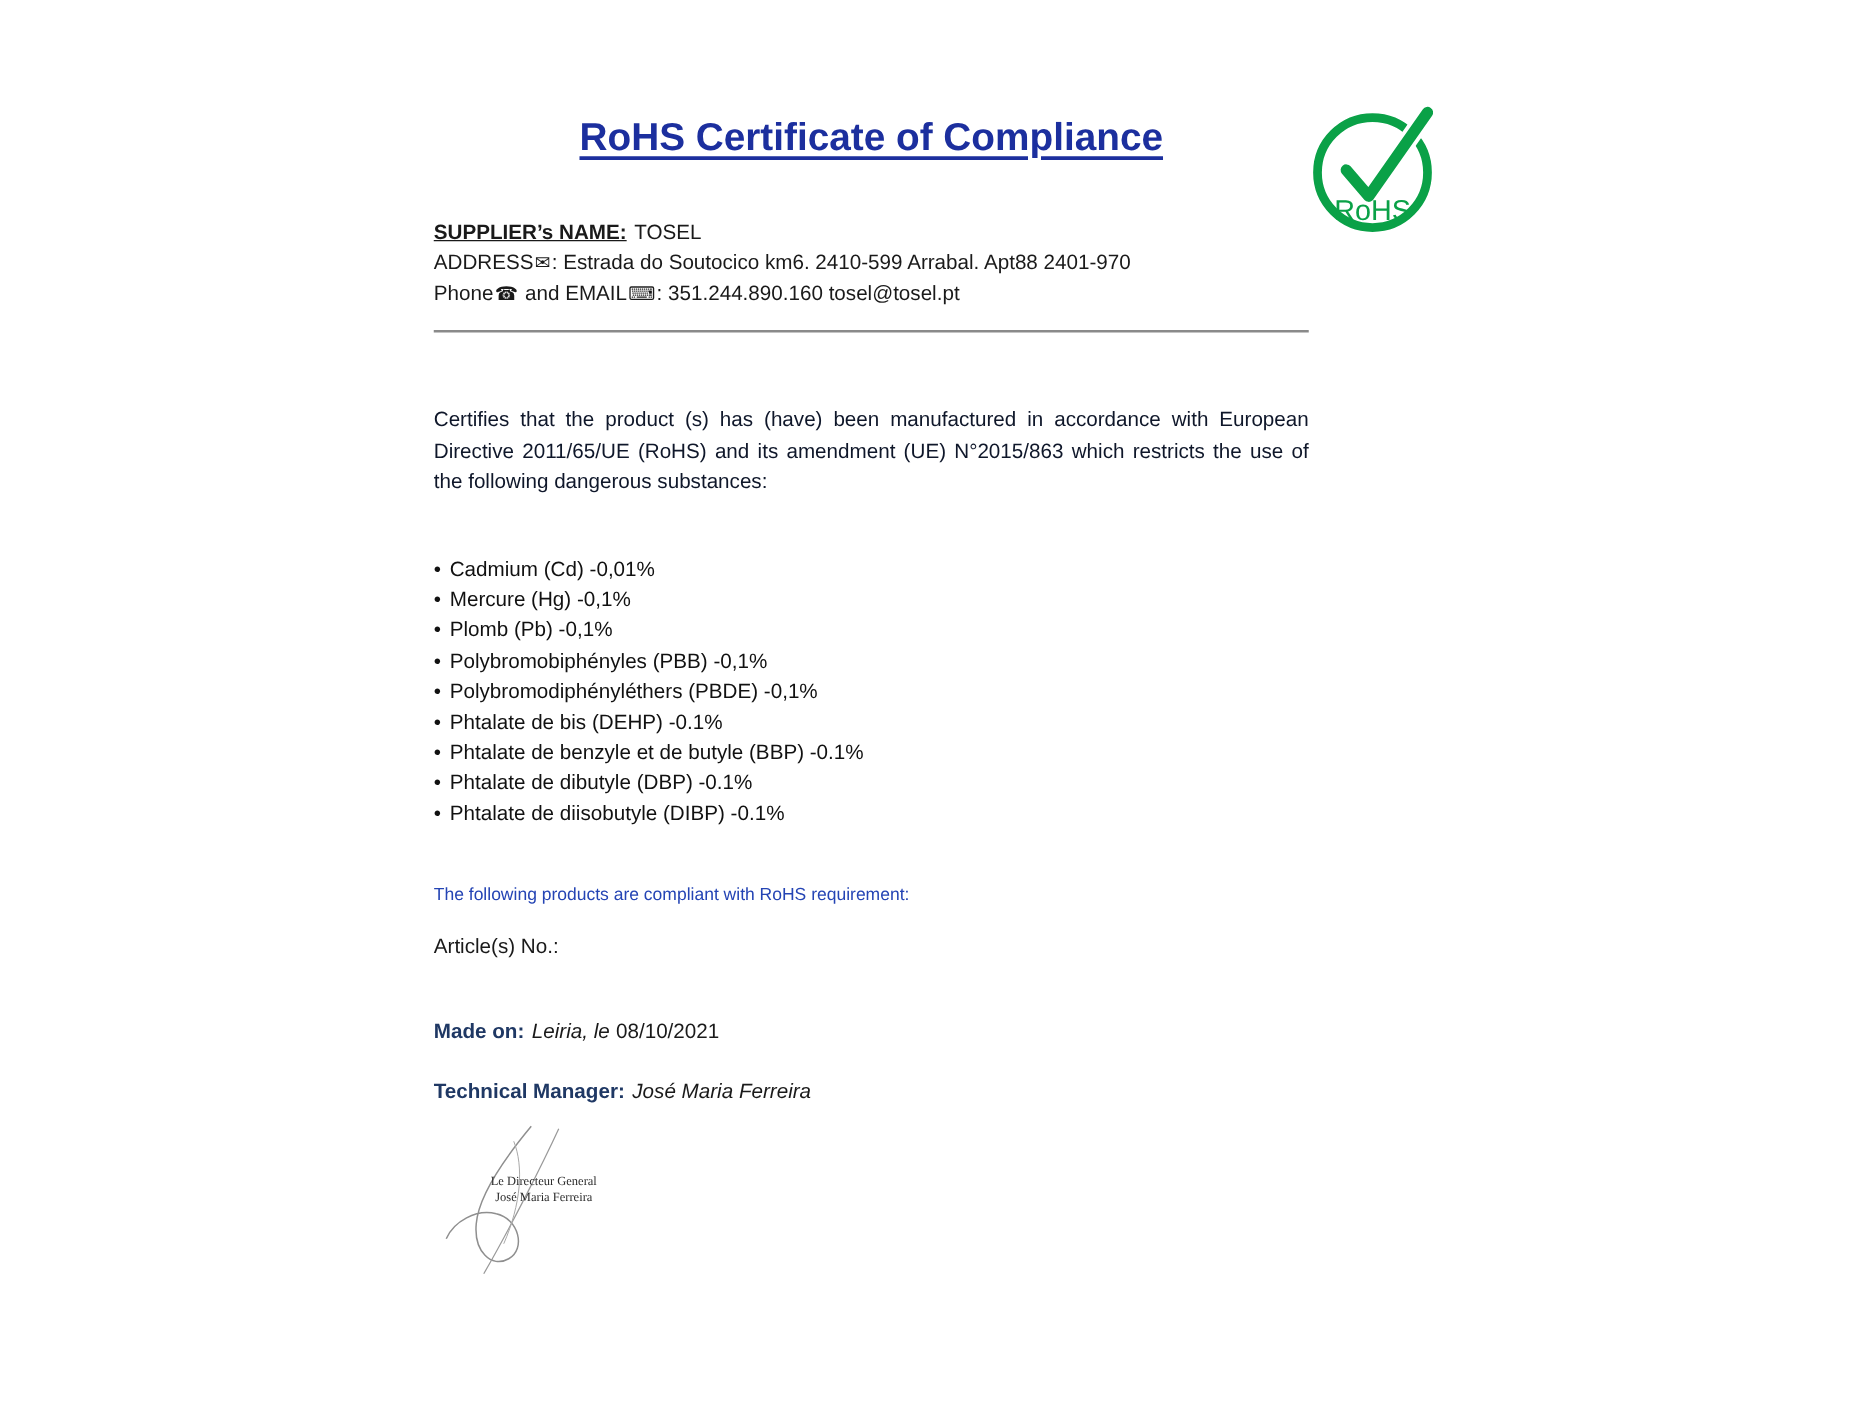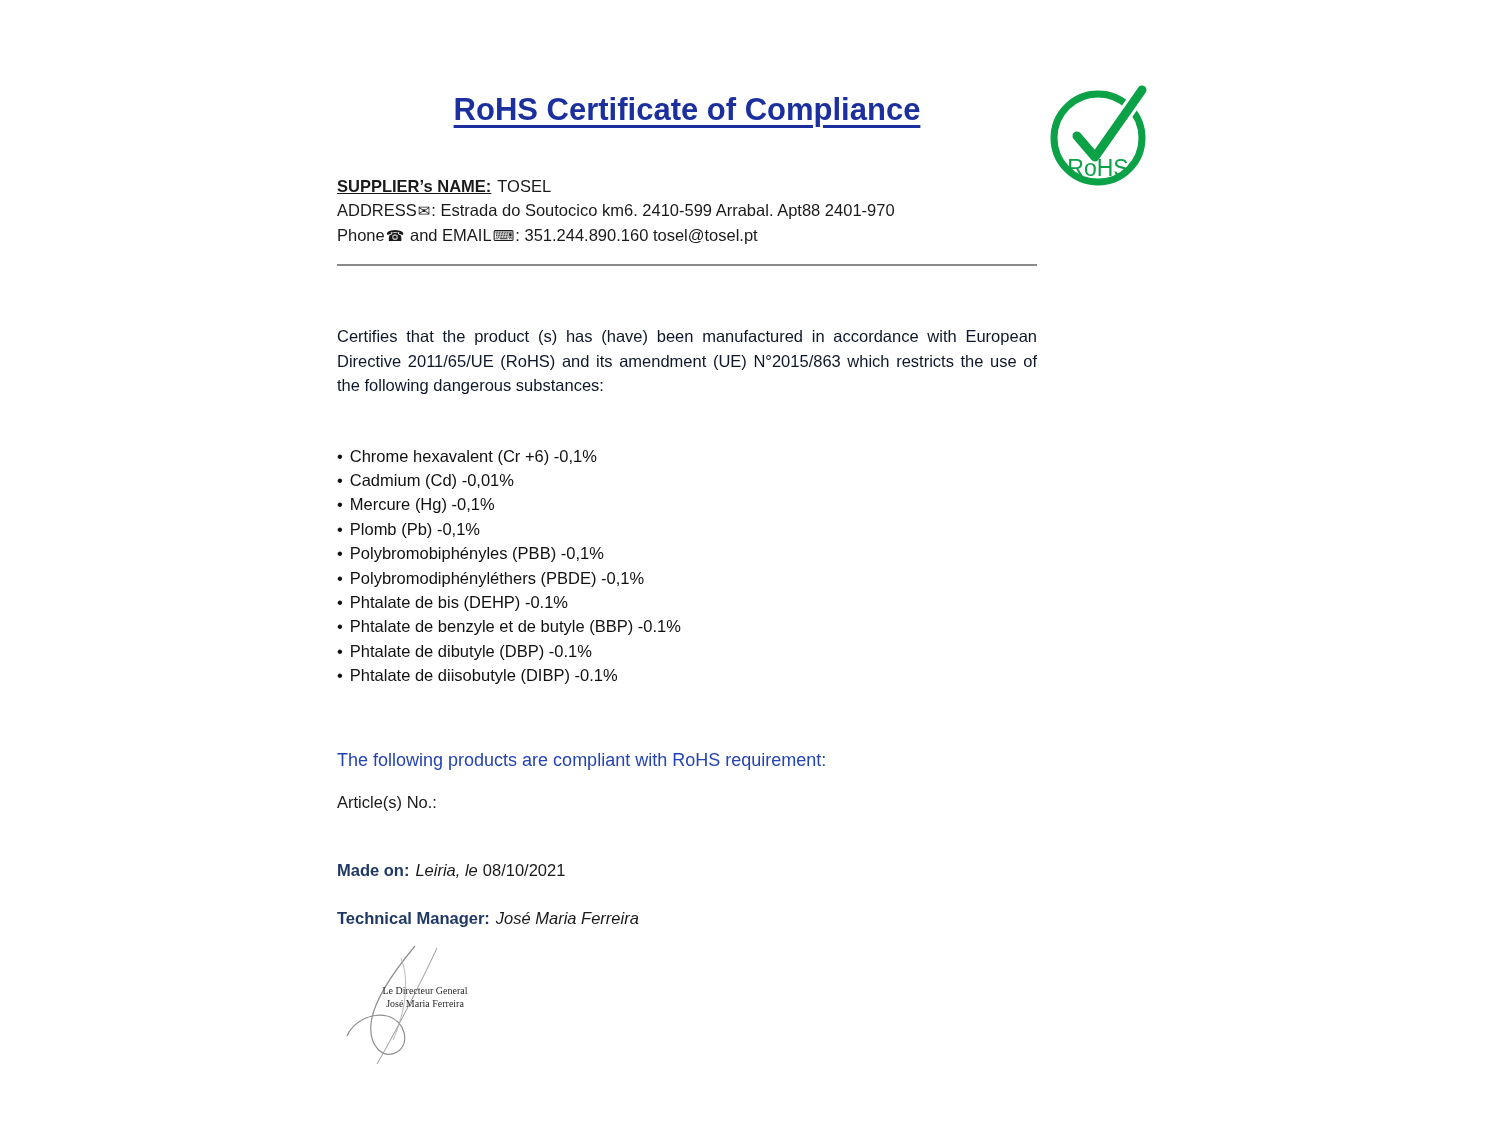--- a/index.html
+++ b/index.html
@@ -10,21 +10,21 @@
   body {
     width: 1500px;
     height: 1125px;
     position: relative;
     overflow: hidden;
     font-family: "Liberation Sans", sans-serif;
     color: #1a1a1a;
   }
   .content {
     position: absolute;
-    left: 337px;
+    left: 347px;
     top: 0;
     width: 700px;
   }
   h1.doc-title {
     margin: 92px 0 0 0;
     text-align: center;
     font-size: 31px;
     line-height: 36px;
     font-weight: bold;
     color: #1c2f9e;
@@ -64,23 +64,23 @@
     margin: 46px 0 0 0;
     padding: 0;
     list-style: none;
     font-size: 16.5px;
     line-height: 24.4px;
     color: #111111;
   }
   ul.substances li { margin: 0; }
   ul.substances .bullet { padding-right: 7px; }
   .compliance-line {
-    margin: 60px 0 0 0;
+    margin: 40px 0 0 0;
     color: #2444b4;
-    font-size: 18px;
+    font-size: 14px;
     line-height: 24px;
   }
   .article-line {
     margin: 18px 0 0 0;
     font-size: 16.5px;
     line-height: 24px;
     color: #1a1a1a;
   }
   .made-on {
     margin: 44px 0 0 0;
@@ -158,21 +158,20 @@
       <p>
         <span>Phone</span><span class="icon-glyph">☎</span><span> and EMAIL</span><span class="icon-glyph">⌨</span><span>: 351.244.890.160 tosel@tosel.pt</span>
       </p>
     </div>
 
     <hr class="rule">
 
     <p class="certifies">Certifies that the product (s) has (have) been manufactured in accordance with European Directive 2011/65/UE (RoHS) and its amendment (UE) N°2015/863 which restricts the use of the following dangerous substances:</p>
 
     <ul class="substances">
-        <li><span class="bullet">•</span><span>Chrome hexavalent (Cr +6) -0,1%</span></li>
         <li><span class="bullet">•</span><span>Cadmium (Cd) -0,01%</span></li>
         <li><span class="bullet">•</span><span>Mercure (Hg) -0,1%</span></li>
         <li><span class="bullet">•</span><span>Plomb (Pb) -0,1%</span></li>
         <li><span class="bullet">•</span><span>Polybromobiphényles (PBB) -0,1%</span></li>
         <li><span class="bullet">•</span><span>Polybromodiphényléthers (PBDE) -0,1%</span></li>
         <li><span class="bullet">•</span><span>Phtalate de bis (DEHP) -0.1%</span></li>
         <li><span class="bullet">•</span><span>Phtalate de benzyle et de butyle (BBP) -0.1%</span></li>
         <li><span class="bullet">•</span><span>Phtalate de dibutyle (DBP) -0.1%</span></li>
         <li><span class="bullet">•</span><span>Phtalate de diisobutyle (DIBP) -0.1%</span></li>
       </ul>

